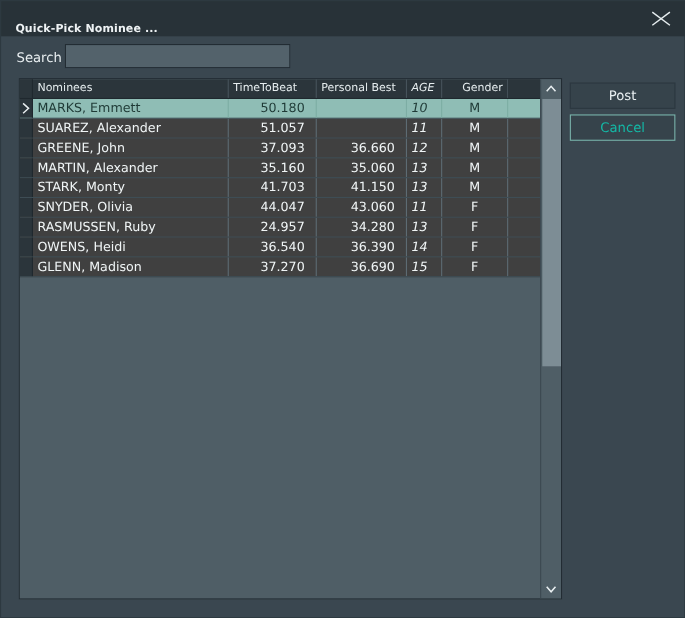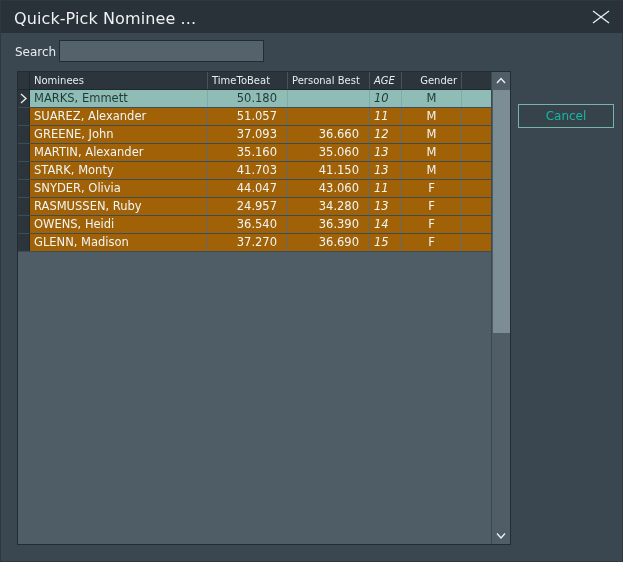--- a/index.html
+++ b/index.html
@@ -29,23 +29,23 @@
     position: absolute;
     left: 0; top: 0;
     width: 623px;
     height: 32px;
     background: #283238;
     box-sizing: border-box;
   }
   #title-text {
     position: absolute;
     left: 13px;
-    top: 8px;
-    font-size: 16px;
-    font-weight: normal;
+    top: 20px;
+    font-size: 10px;
+    font-weight: bold;
     color: #eef2f4;
     letter-spacing: 0.1px;
     white-space: nowrap;
   }
   #close-button {
     position: absolute;
     right: 0px;
     top: 0px;
     width: 46px;
     height: 32px;
@@ -115,21 +115,21 @@
     font-size: 10px;
     line-height: 18px;
     box-sizing: border-box;
     border-right: 1px solid #46535b;
     padding: 0 4px;
     overflow: hidden;
     white-space: nowrap;
   }
 
   .data-row {
-    background: #a16207;
+    background: #404040;
     border-bottom: 1px solid #3e4d55;
   }
   .data-row.selected { background: #8fbdb5; }
   .data-row .cell {
     color: #f0f5f6;
     font-size: 11.5px;
     line-height: 17px;
     box-sizing: border-box;
     border-right: 1px solid #5d6b73;
     padding: 0 4px;
@@ -353,15 +353,16 @@
       </div>
       <div id="sb-thumb"></div>
       <div id="sb-down" class="sb-arrow">
         <svg width="10" height="7" viewBox="0 0 10 7">
           <polyline points="1,1.5 5,6 9,1.5" fill="none" stroke="#e9eff1" stroke-width="1.4"></polyline>
         </svg>
       </div>
     </div>
   </div>
 
+  <button id="btn-post" class="side-button">Post</button>
   <button id="btn-cancel" class="side-button">Cancel</button>
 
 </div>
 
 </body></html>

